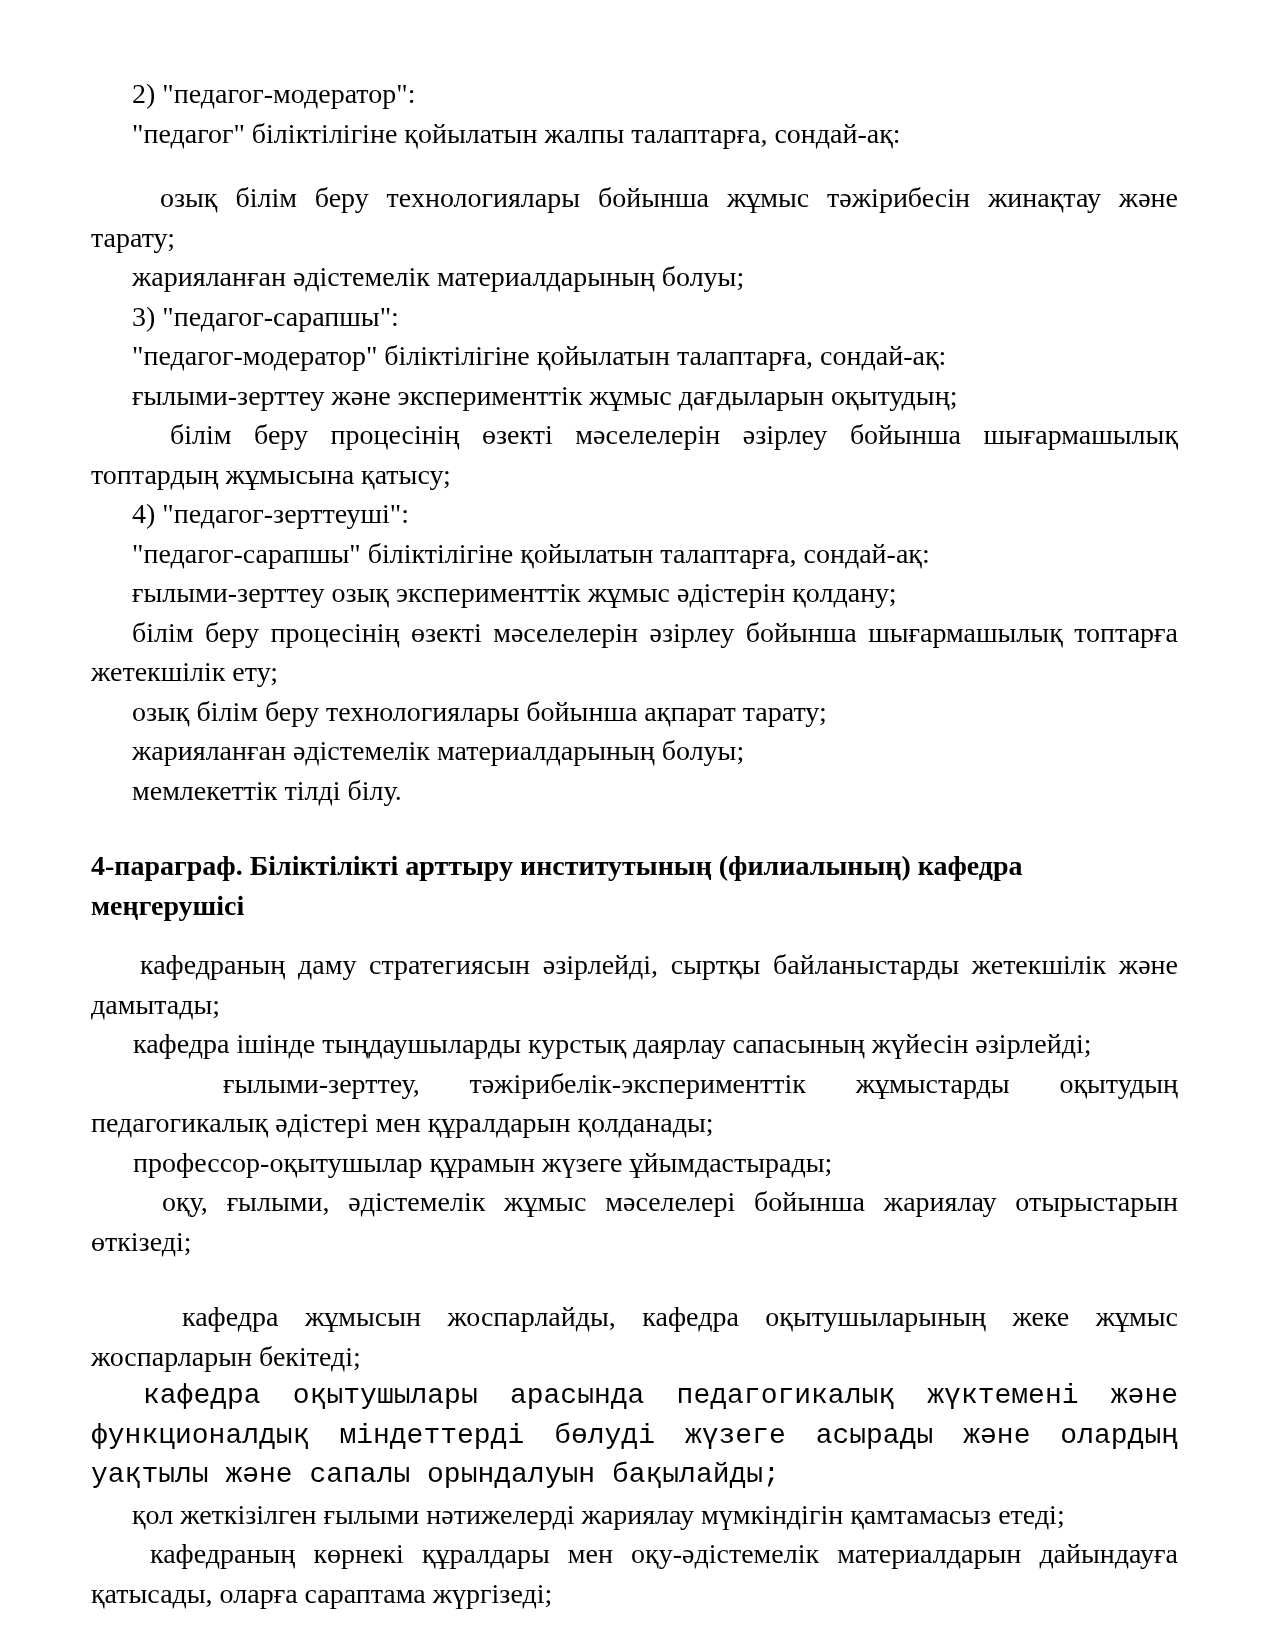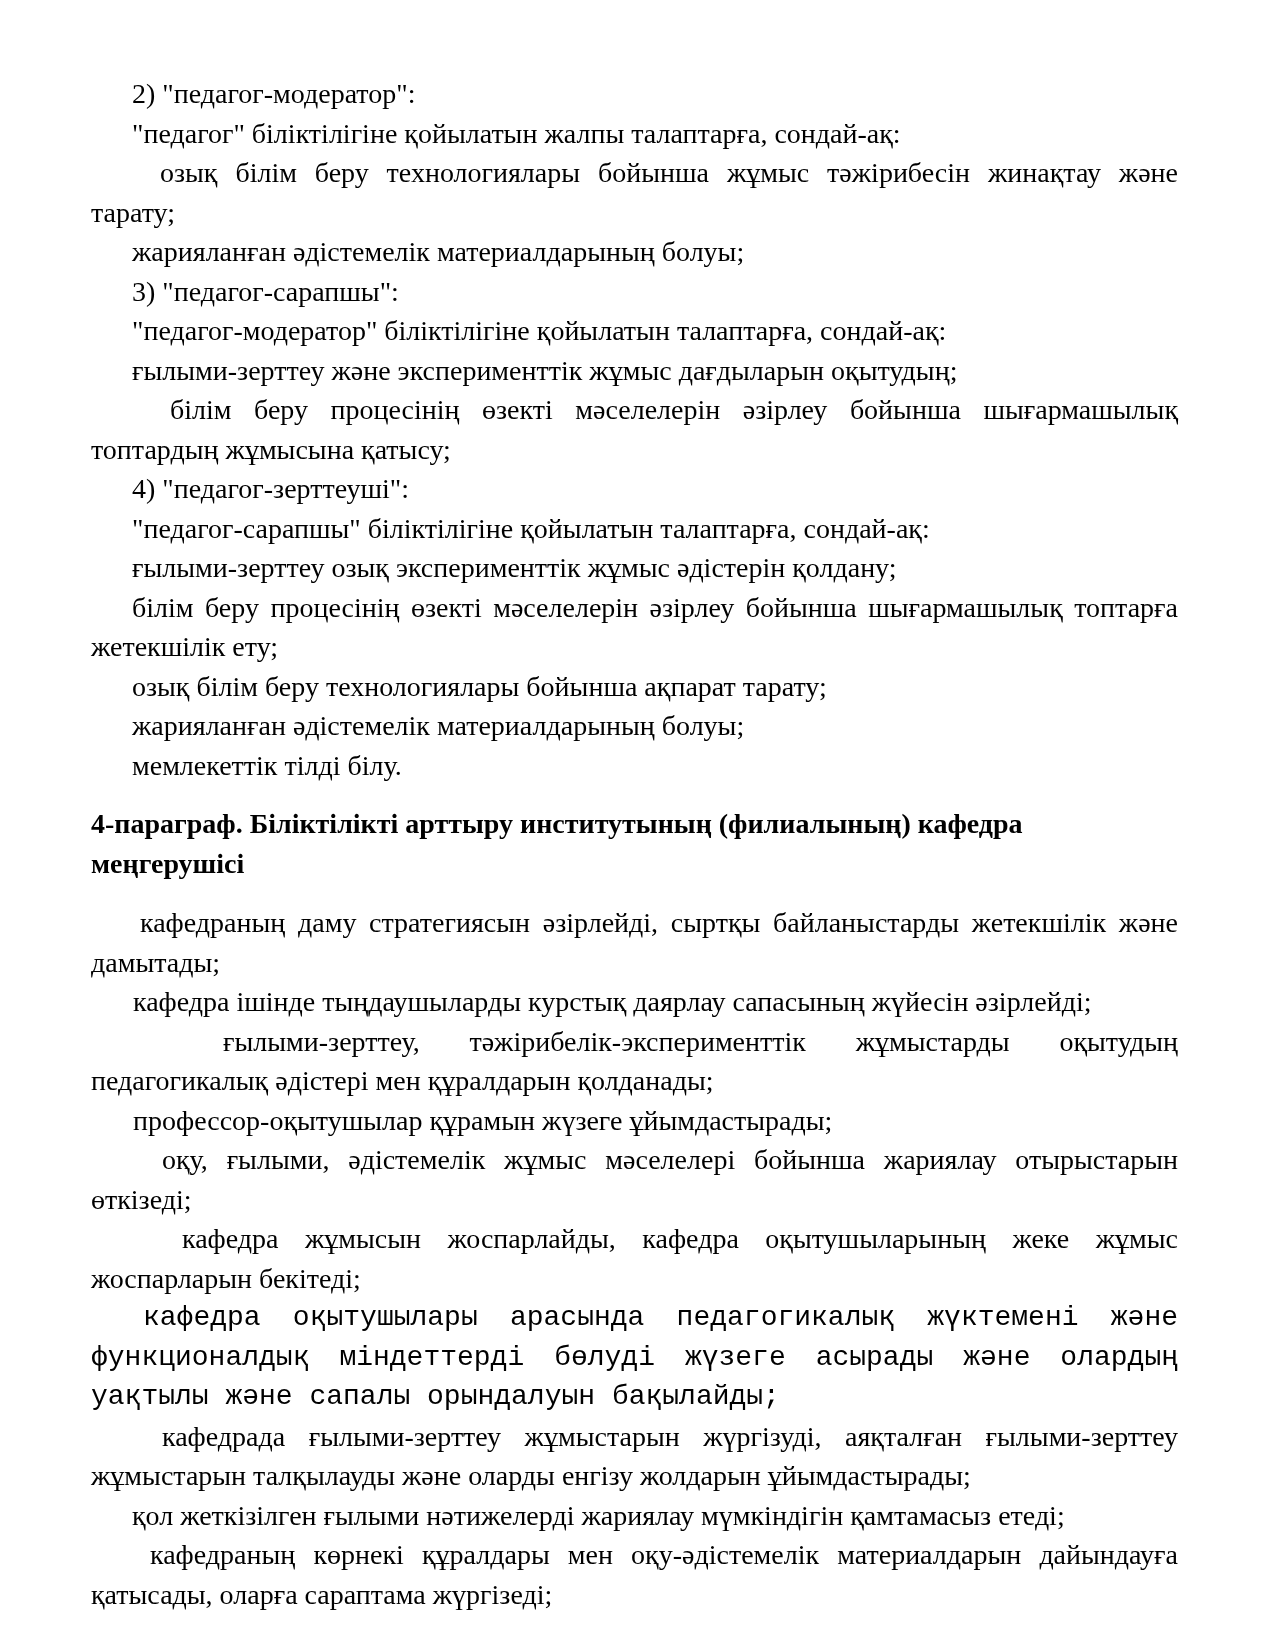--- a/index.html
+++ b/index.html
@@ -23,50 +23,49 @@
     font-size: 28px;
     line-height: 39.5px;
   }
   .page p.paragraph {
     margin: 0;
     text-align: justify;
     text-align-last: left;
     word-spacing: normal;
   }
   .page h2.heading {
-    margin: 19px 0 20px 0;
+    margin: 36px 0 20px 0;
     font-size: 28px;
     font-weight: bold;
     line-height: 39.5px;
     text-align: left;
   }
 </style>
 </head>
 <body>
 
 <div class="page" id="document-page">
     <p class="paragraph" style="text-indent: 41px;">2) "педагог-модератор":</p>
     <p class="paragraph" style="text-indent: 41px;">"педагог" біліктілігіне қойылатын жалпы талаптарға, сондай-ақ:</p>
-    <p class="paragraph" style="text-indent: 69px;">озық білім беру технологиялары бойынша жұмыс тәжірибесін жинақтау және тарату;</p>
+    <p class="paragraph" style="text-indent: 69px; margin-top: 25px;">озық білім беру технологиялары бойынша жұмыс тәжірибесін жинақтау және тарату;</p>
     <p class="paragraph" style="text-indent: 41px;">жарияланған әдістемелік материалдарының болуы;</p>
     <p class="paragraph" style="text-indent: 41px;">3) "педагог-сарапшы":</p>
     <p class="paragraph" style="text-indent: 41px;">"педагог-модератор" біліктілігіне қойылатын талаптарға, сондай-ақ:</p>
     <p class="paragraph" style="text-indent: 41px;">ғылыми-зерттеу және эксперименттік жұмыс дағдыларын оқытудың;</p>
     <p class="paragraph" style="text-indent: 79px;">білім беру процесінің өзекті мәселелерін әзірлеу бойынша шығармашылық топтардың жұмысына қатысу;</p>
     <p class="paragraph" style="text-indent: 41px;">4) "педагог-зерттеуші":</p>
     <p class="paragraph" style="text-indent: 41px;">"педагог-сарапшы" біліктілігіне қойылатын талаптарға, сондай-ақ:</p>
     <p class="paragraph" style="text-indent: 41px;">ғылыми-зерттеу озық эксперименттік жұмыс әдістерін қолдану;</p>
     <p class="paragraph" style="text-indent: 41px;">білім беру процесінің өзекті мәселелерін әзірлеу бойынша шығармашылық топтарға жетекшілік ету;</p>
     <p class="paragraph" style="text-indent: 41px;">озық білім беру технологиялары бойынша ақпарат тарату;</p>
     <p class="paragraph" style="text-indent: 41px;">жарияланған әдістемелік материалдарының болуы;</p>
     <p class="paragraph" style="text-indent: 41px;">мемлекеттік тілді білу.</p>
     <h2 class="heading">4-параграф. Біліктілікті арттыру институтының (филиалының) кафедра меңгерушісі</h2>
     <p class="paragraph" style="text-indent: 49px;">кафедраның даму стратегиясын әзірлейді, сыртқы байланыстарды жетекшілік және дамытады;</p>
     <p class="paragraph" style="text-indent: 42px;">кафедра ішінде тыңдаушыларды курстық даярлау сапасының жүйесін әзірлейді;</p>
     <p class="paragraph" style="text-indent: 132px;">ғылыми-зерттеу, тәжірибелік-эксперименттік жұмыстарды оқытудың педагогикалық әдістері мен құралдарын қолданады;</p>
     <p class="paragraph" style="text-indent: 42px;">профессор-оқытушылар құрамын жүзеге ұйымдастырады;</p>
     <p class="paragraph" style="text-indent: 71px;">оқу, ғылыми, әдістемелік жұмыс мәселелері бойынша жариялау отырыстарын өткізеді;</p>
-    <p class="paragraph" style="text-indent: 91px;">кафедра жұмысын жоспарлайды, кафедра оқытушыларының жеке жұмыс жоспарларын бекітеді;</p>
+    <p class="paragraph" style="text-indent: 91px; margin-top: 36px;">кафедра жұмысын жоспарлайды, кафедра оқытушыларының жеке жұмыс жоспарларын бекітеді;</p>
     <p class="paragraph" style="text-indent: 52px; font-family: Liberation Mono, monospace;">кафедра оқытушылары арасында педагогикалық жүктемені және функционалдық міндеттерді бөлуді жүзеге асырады және олардың уақтылы және сапалы орындалуын бақылайды;</p>
-    <p class="paragraph" style="text-indent: 71px;">кафедрада ғылыми-зерттеу жұмыстарын жүргізуді, аяқталған ғылыми-зерттеу жұмыстарын талқылауды және оларды енгізу жолдарын ұйымдастырады;</p>
     <p class="paragraph" style="text-indent: 41px;">қол жеткізілген ғылыми нәтижелерді жариялау мүмкіндігін қамтамасыз етеді;</p>
     <p class="paragraph" style="text-indent: 59px;">кафедраның көрнекі құралдары мен оқу-әдістемелік материалдарын дайындауға қатысады, оларға сараптама жүргізеді;</p>
   </div>
 
 </body></html>

